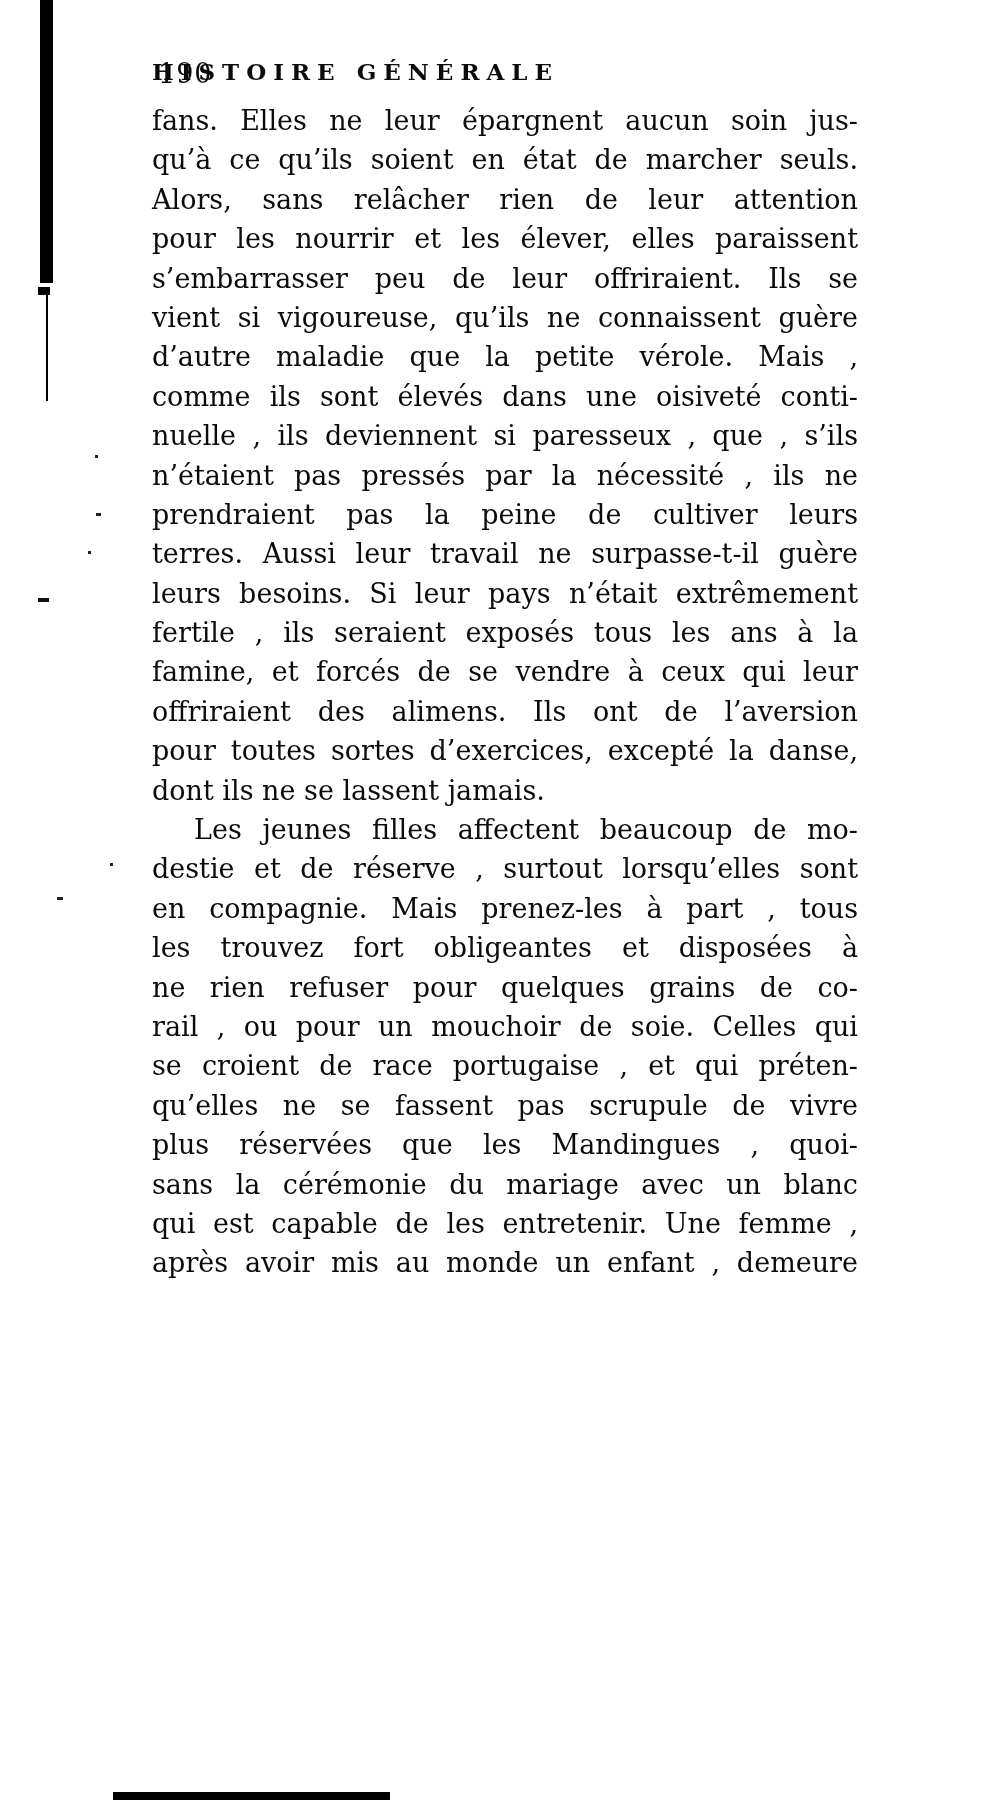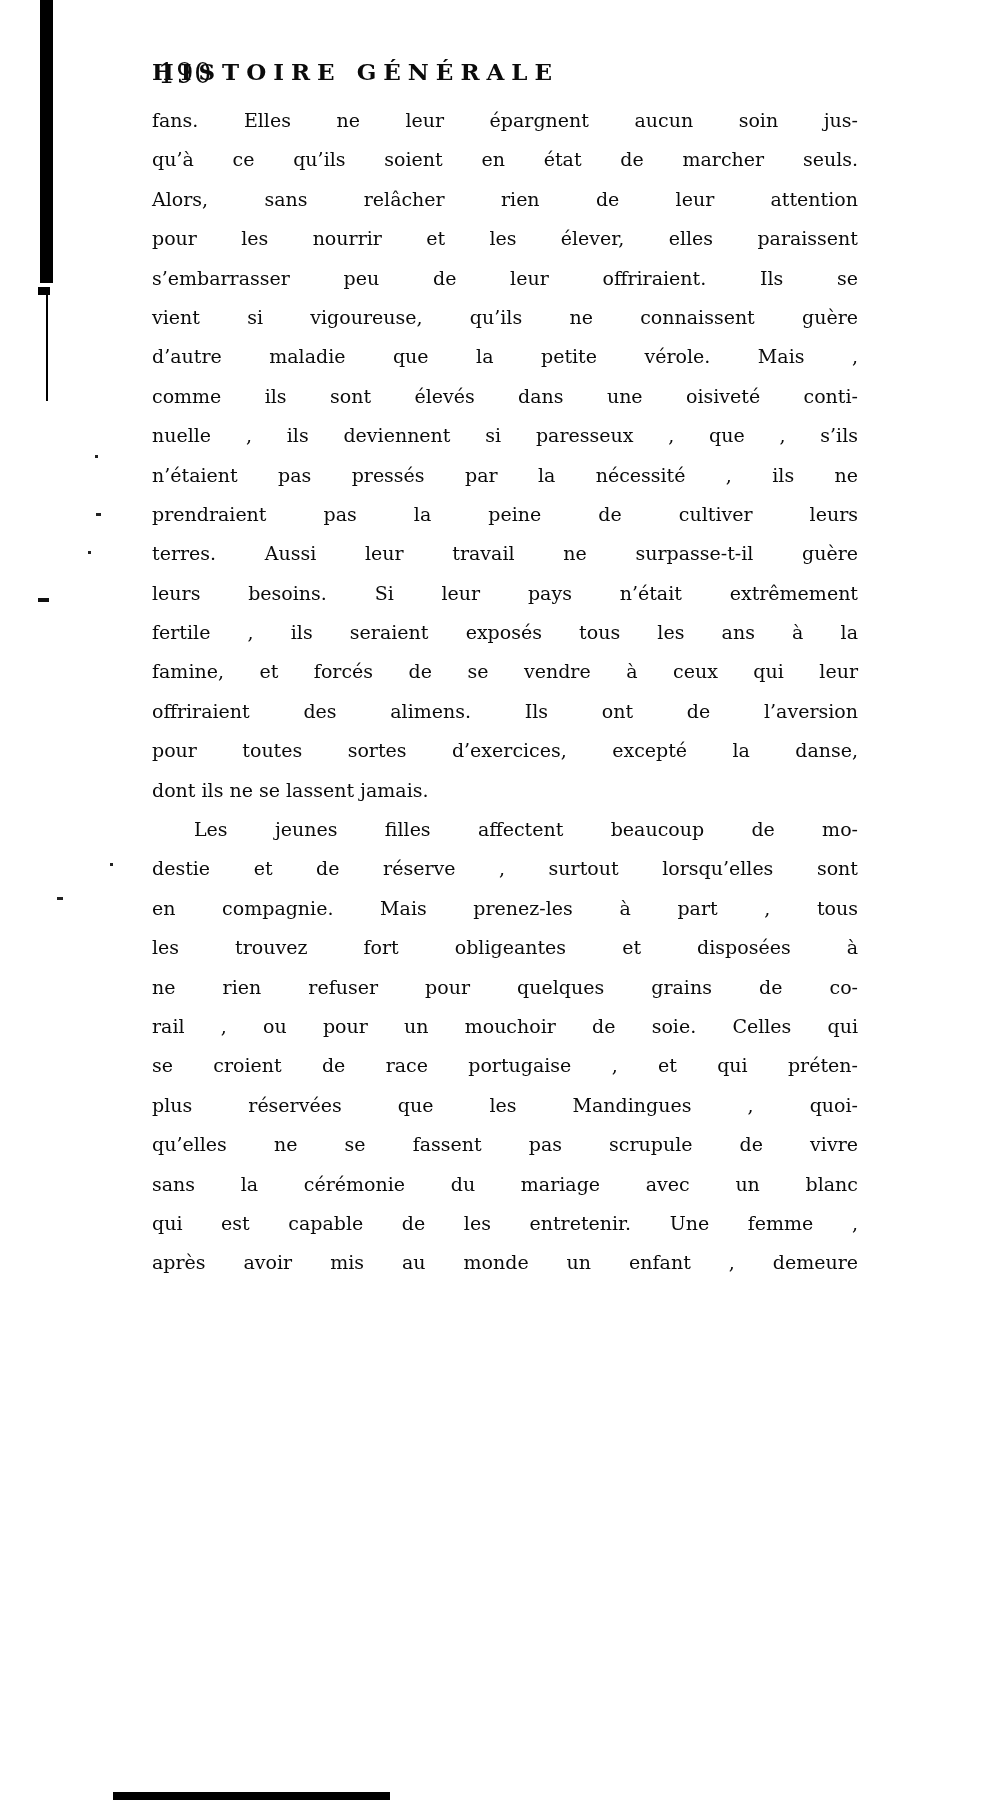--- a/index.html
+++ b/index.html
@@ -75,21 +75,21 @@
     letter-spacing: 7px;
     white-space: nowrap;
   }
   
   #text-block {
     position: absolute;
     left: 152px; top: 101px;
     width: 706px;
   }
   .line {
-    font-size: 19px;
+    font-size: 27px;
     line-height: 39.4px;
     text-align: justify;
     text-align-last: justify;
     white-space: normal;
     height: 39.4px;
     overflow: visible;
   }
   .line.noflush { text-align-last: left; }
   .line.indent  { text-indent: 42px; }
 </style>
@@ -133,20 +133,20 @@
       <div class="line">offriraient des alimens. Ils ont de l’aversion</div>
       <div class="line">pour toutes sortes d’exercices, excepté la danse,</div>
       <div class="line noflush">dont ils ne se lassent jamais.</div>
       <div class="line indent">Les jeunes filles affectent beaucoup de mo-</div>
       <div class="line">destie et de réserve , surtout lorsqu’elles sont</div>
       <div class="line">en compagnie. Mais prenez-les à part , tous</div>
       <div class="line">les trouvez fort obligeantes et disposées à</div>
       <div class="line">ne rien refuser pour quelques grains de co-</div>
       <div class="line">rail , ou pour un mouchoir de soie. Celles qui</div>
       <div class="line">se croient de race portugaise , et qui préten-</div>
+      <div class="line">qu’elles ne se fassent pas scrupule de vivre</div>
       <div class="line">plus réservées que les Mandingues , quoi-</div>
-      <div class="line">qu’elles ne se fassent pas scrupule de vivre</div>
       <div class="line">sans la cérémonie du mariage avec un blanc</div>
       <div class="line">qui est capable de les entretenir. Une femme ,</div>
       <div class="line">après avoir mis au monde un enfant , demeure</div>
     </div>
 
 </div>
 
 </body></html>

